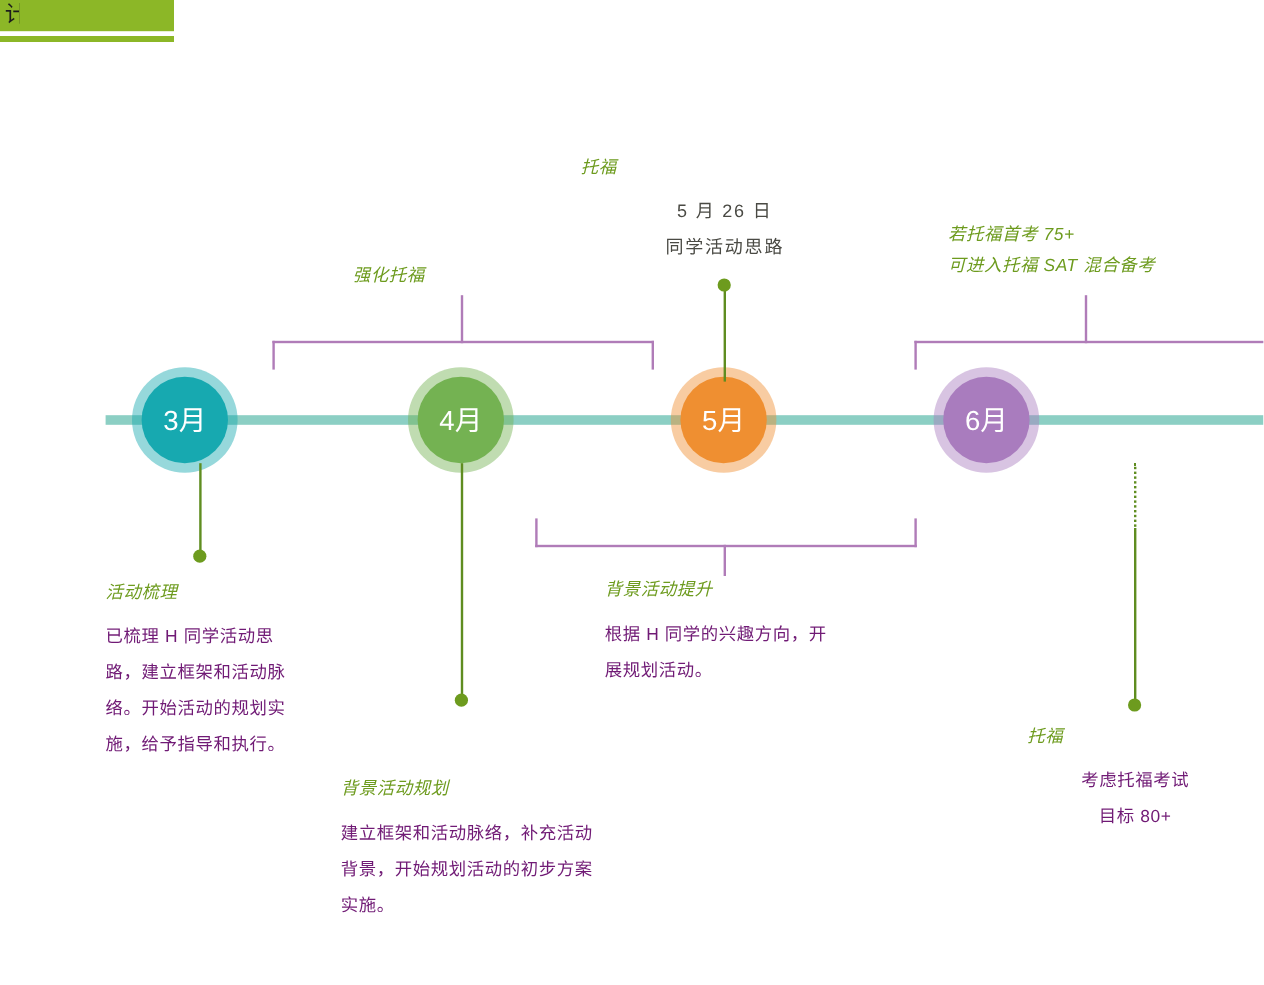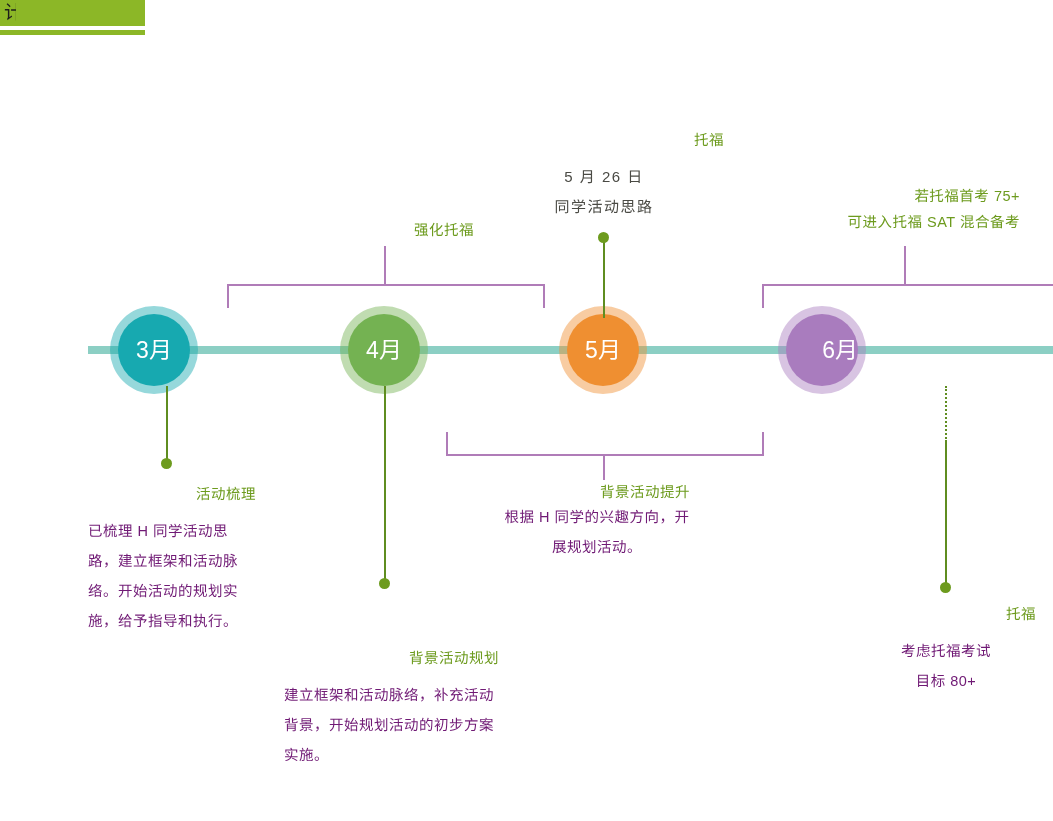--- a/index.html
+++ b/index.html
@@ -155,21 +155,21 @@
     position: absolute;
     box-sizing: border-box;
   }
   .t-title {
     color: #6d9b1e;
     font-size: 14.5px;
     line-height: 20px;
     white-space: nowrap;
     letter-spacing: 0.5px;
   }
-  .t-title.center { text-align: right; }
+  .t-title.center { text-align: left; font-style: italic; }
   .t-body {
     color: #701a75;
     font-size: 14.5px;
     line-height: 30px;
     letter-spacing: 0.5px;
   }
   .t-body.center { text-align: center; }
   .t-sub {
     color: #4a4a44;
     font-size: 15px;
@@ -224,21 +224,21 @@
     <span class="inner" style="background:#74b252;"></span>
     <span class="lbl">4月</span>
   </div>
 
   <div class="month" style="left:567px;">
     <span class="ring" style="background:#ef8f31;"></span>
     <span class="inner" style="background:#ef8f31;"></span>
     <span class="lbl">5月</span>
   </div>
 
-  <div class="month" style="left:786px;justify-content:flex-end;">
+  <div class="month" style="left:786px;">
     <span class="ring" style="background:#a97cbe;"></span>
     <span class="inner" style="background:#a97cbe;"></span>
     <span class="lbl">6月</span>
   </div>
 
   <div class="tblock" style="left:484px; top:130px; width:240px;">
     <div class="t-title center">托福</div>
     <div class="t-sub" style="margin-top:12px;">5 月 26 日</div>
     <div class="t-sub">同学活动思路</div>
   </div>
@@ -257,21 +257,21 @@
     <div class="t-body" style="margin-top:12px;">已梳理 H 同学活动思路，建立框架和活动脉络。开始活动的规划实施，给予指导和执行。</div>
   </div>
 
   <div class="tblock" style="left:284px; top:604px; width:215px;margin-top:44px;">
     <div class="t-title center">背景活动规划</div>
     <div class="t-body" style="margin-top:12px;">建立框架和活动脉络，补充活动背景，开始规划活动的初步方案实施。</div>
   </div>
 
   <div class="tblock" style="left:504px; top:482px; width:186px;">
     <div class="t-title center">背景活动提升</div>
-    <div class="t-body" style="margin-top:0;text-align:center;">根据 H 同学的兴趣方向，开展规划活动。</div>
+    <div class="t-body" style="margin-top:12px;">根据 H 同学的兴趣方向，开展规划活动。</div>
   </div>
 
   <div class="tblock" style="left:856px; top:604px; width:180px;">
     <div class="t-title center">托福</div>
     <div class="t-body center" style="margin-top:12px;">考虑托福考试</div>
     <div class="t-body center">目标 80+</div>
   </div>
 
 </div>
 

